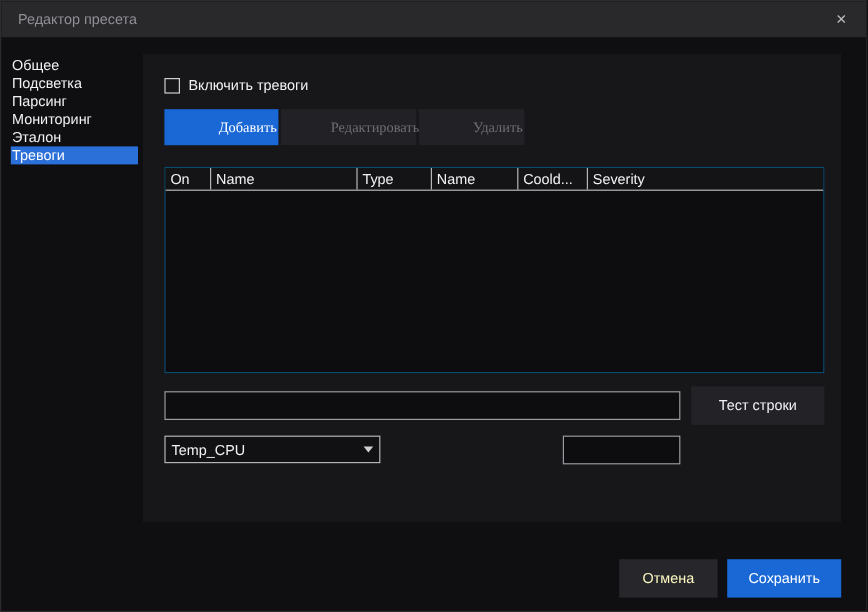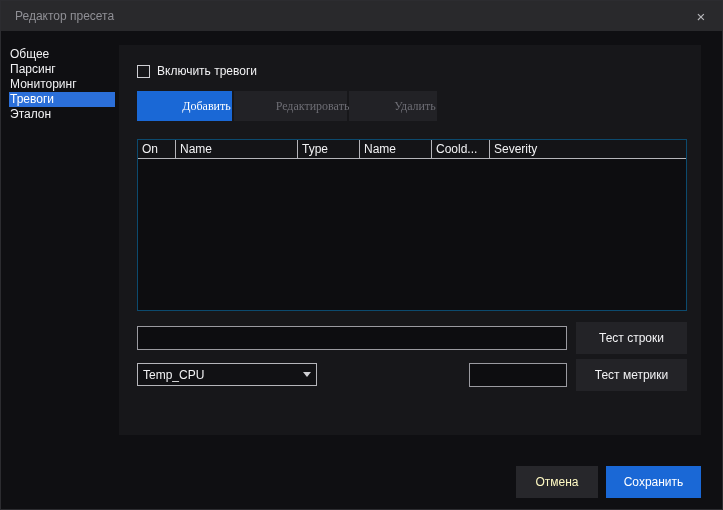--- a/index.html
+++ b/index.html
@@ -116,24 +116,25 @@
 
 <div class="window">
 
   <div class="titlebar">
     <div class="title">Редактор пресета</div>
     <div class="close-btn">×</div>
   </div>
 
   <div class="sidebar">
     <div class="side-item">Общее</div>
+    <div class="side-item">Подсветка</div>
     <div class="side-item">Парсинг</div>
     <div class="side-item">Мониторинг</div>
+    <div class="side-item">Эталон</div>
     <div class="side-item selected">Тревоги</div>
-    <div class="side-item">Эталон</div>
   </div>
 
   <div class="content">
 
     <div class="chk-row">
       <div class="checkbox"></div>
       <div class="chk-label">Включить тревоги</div>
     </div>
 
     <div class="toolbar">
@@ -157,20 +158,19 @@
     <input class="string-input" type="text" value="" style="">
     <button class="btn-dark btn-test-string">Тест строки</button>
 
     <div class="combo">
       <div class="combo-value">Temp_CPU</div>
       <div class="combo-arrow">
           <div class="chevron"></div>
         </div>
     </div>
     <input class="metric-input" type="text" value="" style="">
-    <button class="btn-dark btn-test-metric">Тест метрики</button>
 
   </div>
 
   <button class="footer-btn btn-cancel">Отмена</button>
   <button class="footer-btn btn-save">Сохранить</button>
 
 </div>
 
 </body></html>

